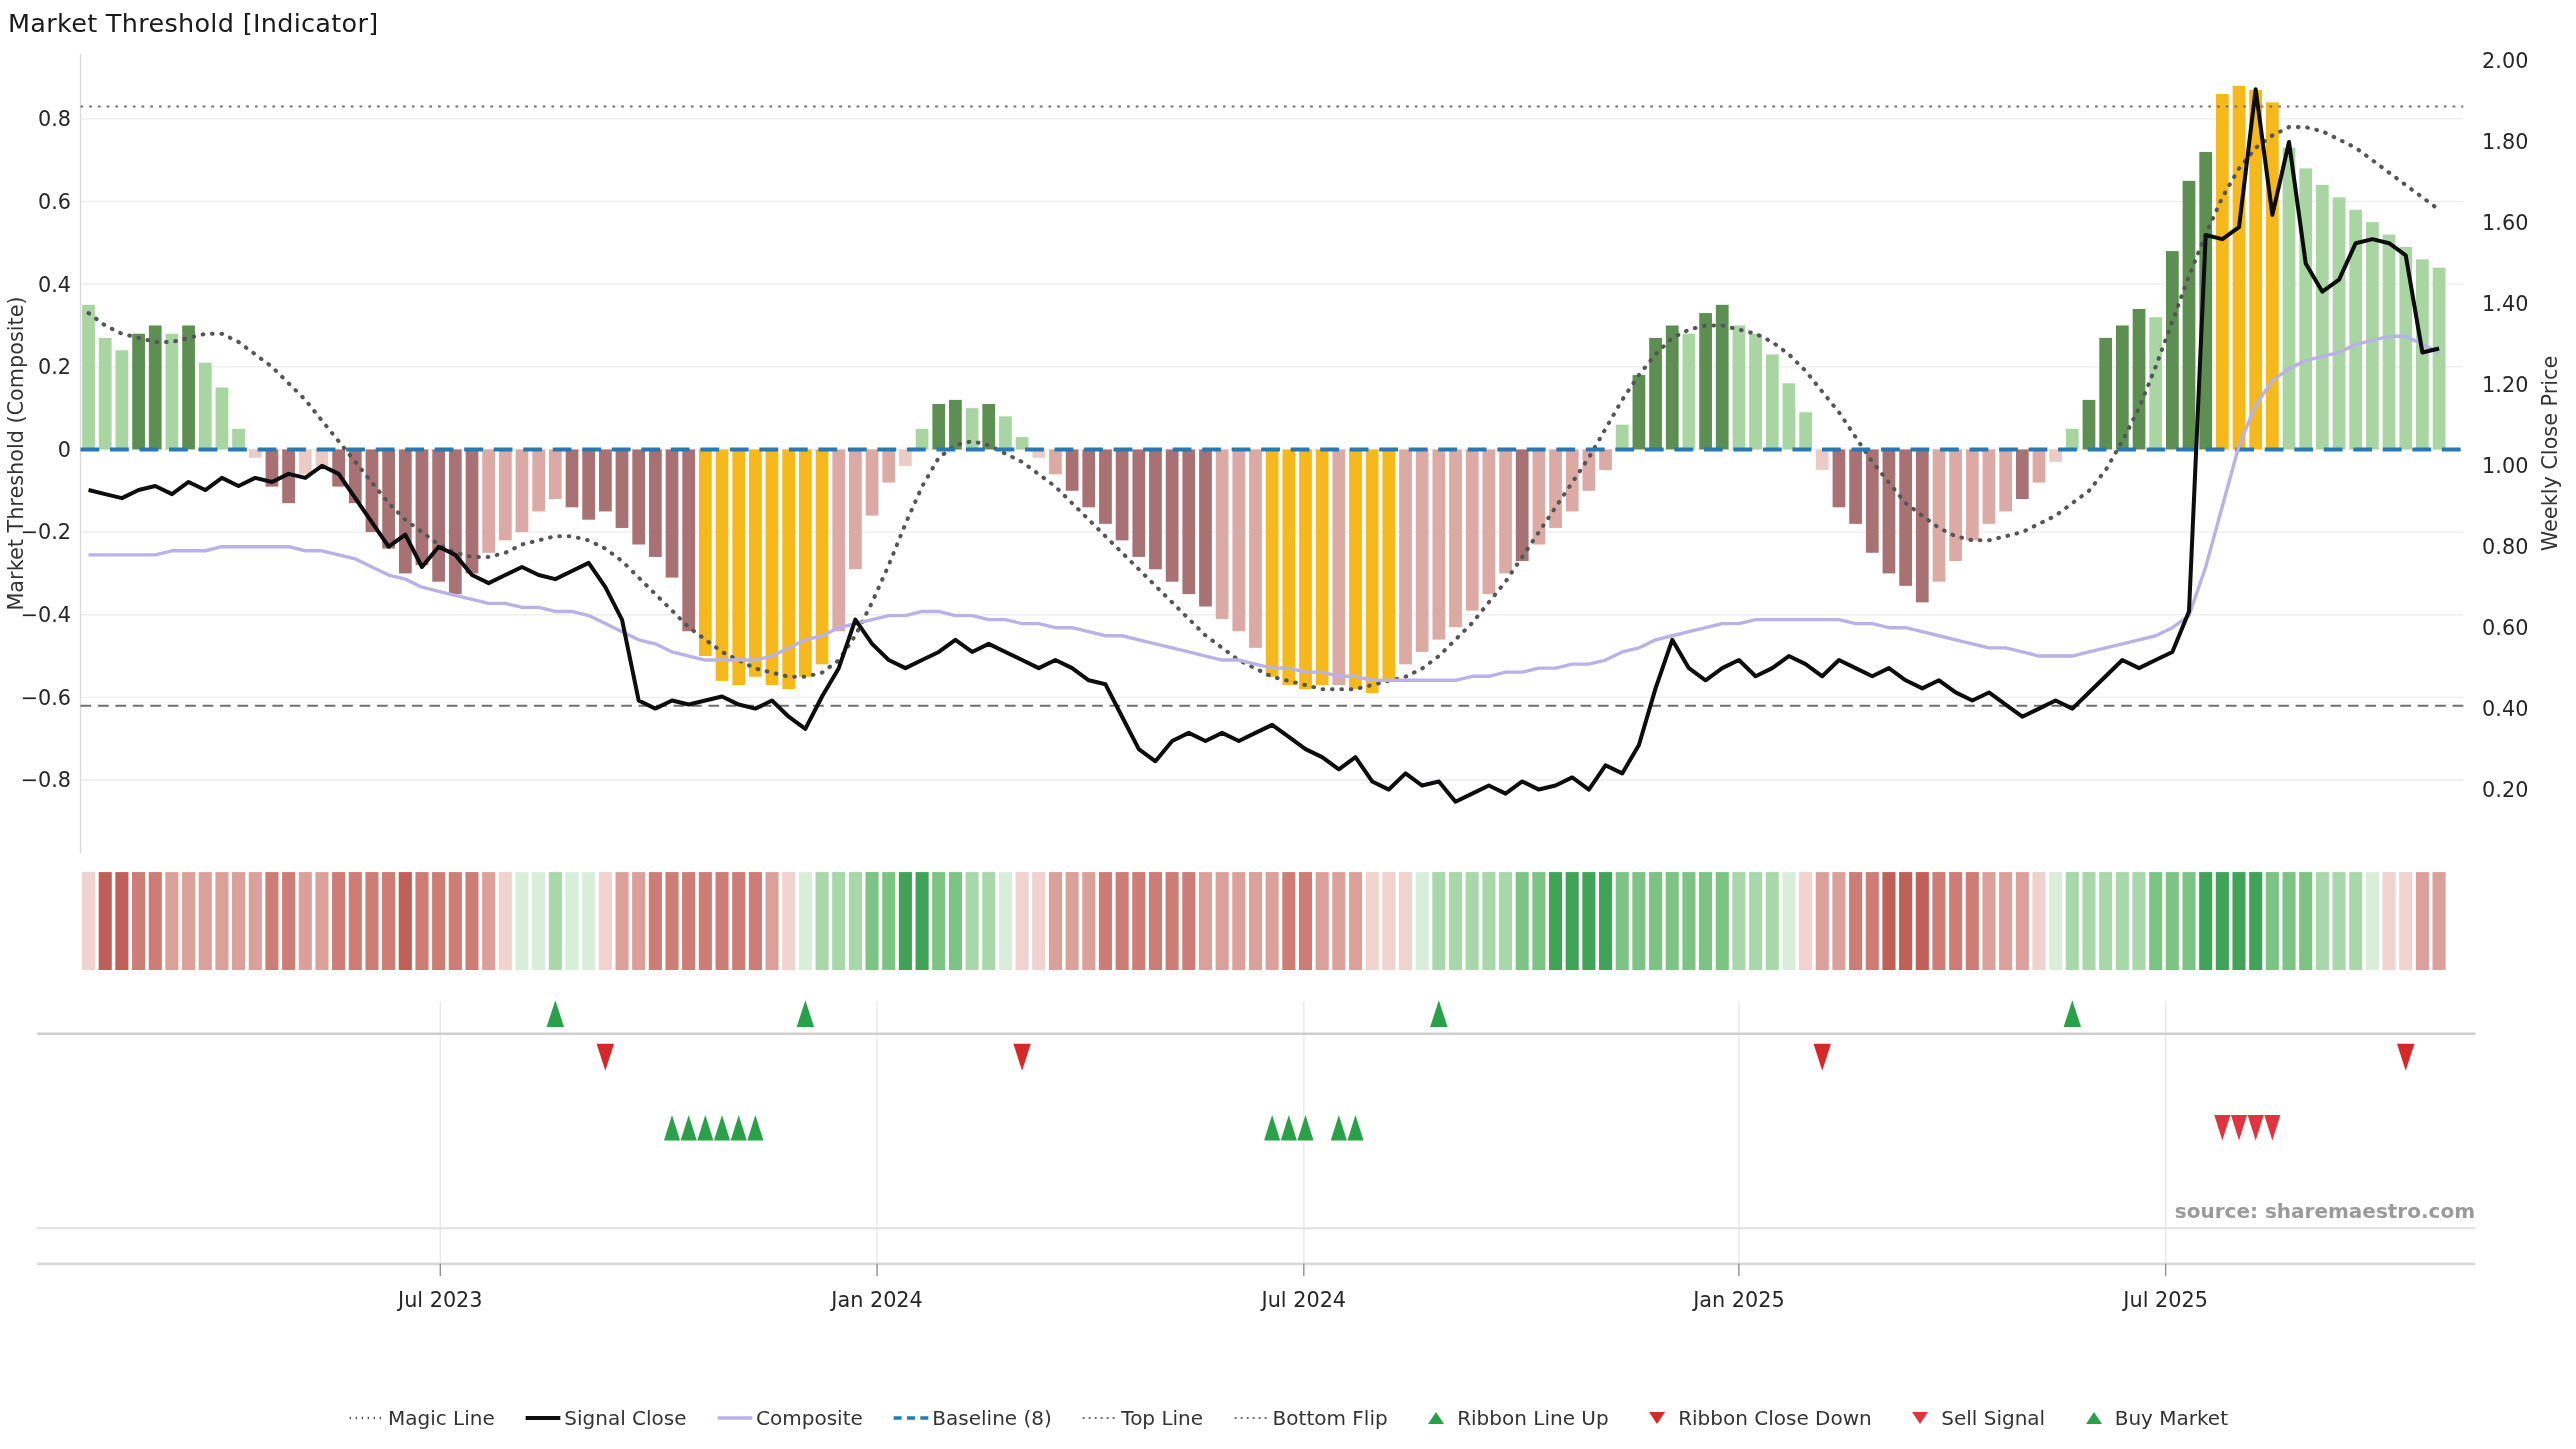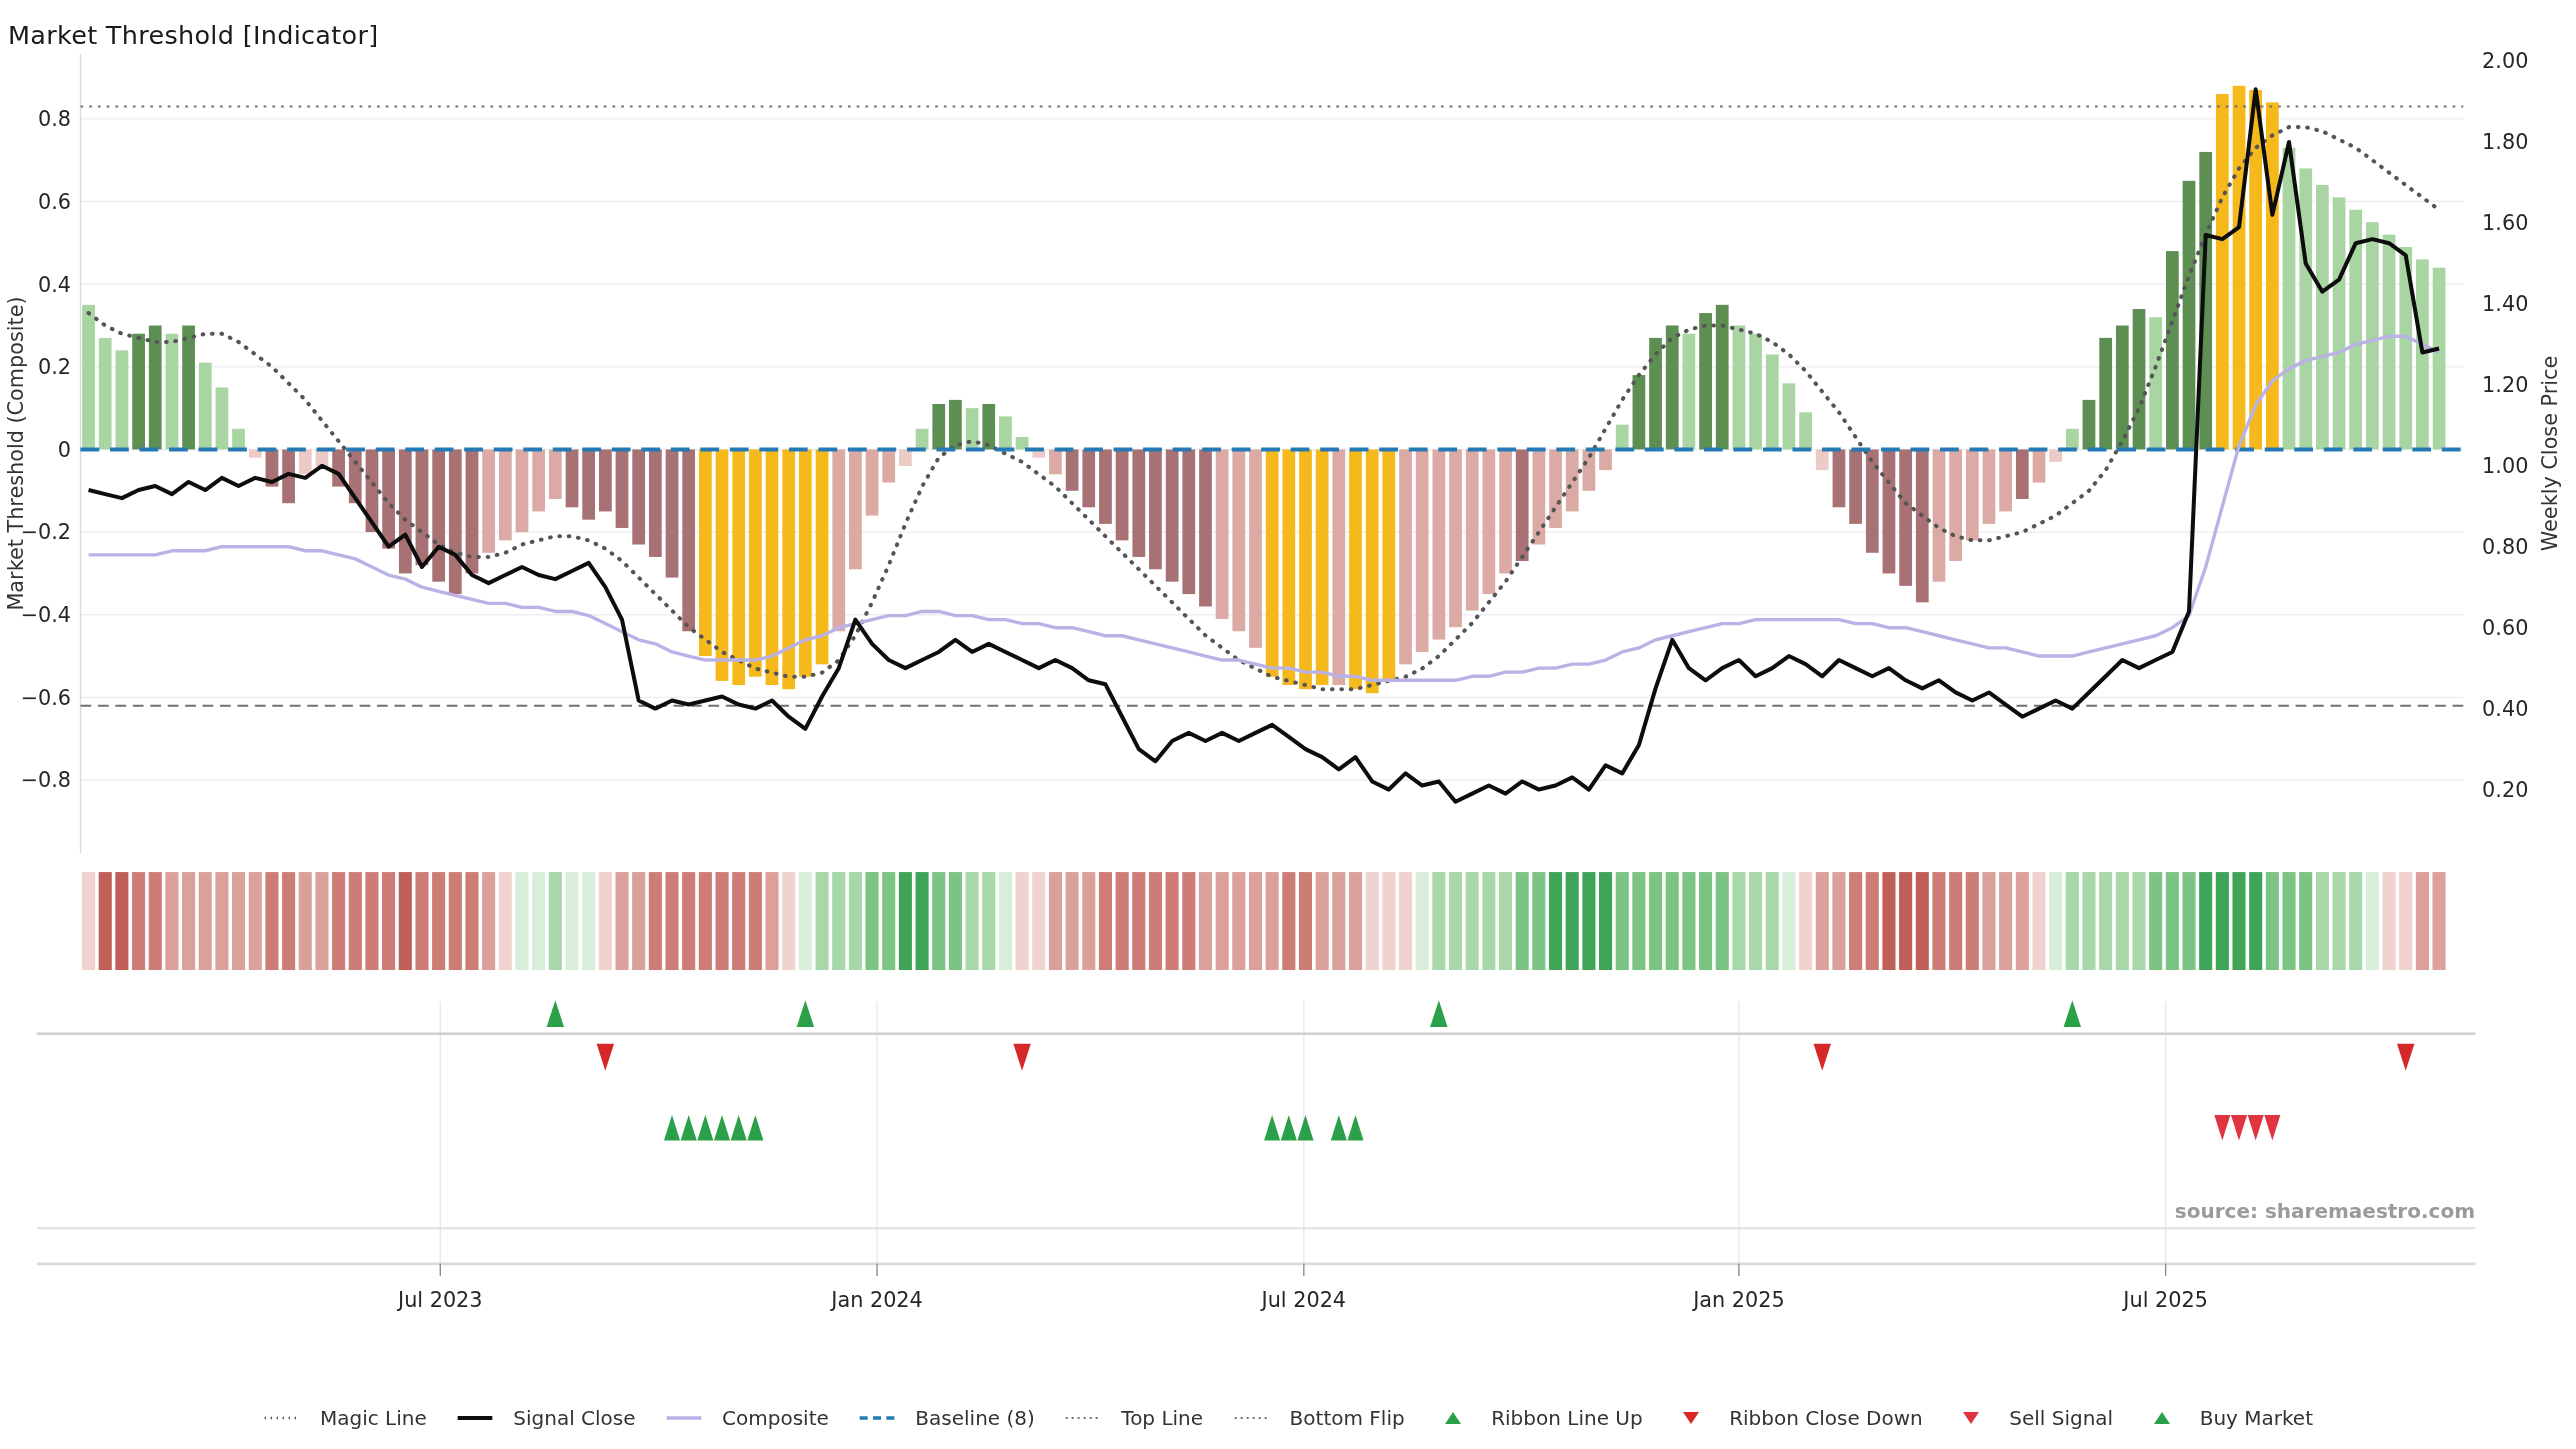--- a/index.html
+++ b/index.html
@@ -1,23 +1,23 @@
 <!DOCTYPE html>
 <html style="font-size:10.7px"><head>
 <meta charset="utf-8">
 <style>
   html,body{margin:0;padding:0;background:#fff;}
   .root{position:relative;width:2576px;height:1449px;background:#fff;overflow:hidden;
         font-family:"DejaVu Sans","Liberation Sans",sans-serif;}
-  .title{position:absolute;left:8px;top:20px;font-size:25.5px;color:#1a1a1a;letter-spacing:0.3px;text-align:center;}
+  .title{position:absolute;left:8px;top:8px;font-size:25.5px;color:#1a1a1a;letter-spacing:0.3px;text-align:center;}
   #chart-svg{position:absolute;left:0;top:0;}
   .source{position:absolute;right:101px;top:1199px;font-size:20px;color:#9a9a9a;font-weight:bold;}
   #legend{position:absolute;left:0;right:0;top:1406px;display:flex;justify-content:center;
           align-items:center;gap:29.5px;font-size:20px;color:#333;}
-  .legend-item{display:flex;align-items:center;gap:19px;white-space:nowrap;}
+  .legend-item{display:flex;align-items:center;gap:2px;white-space:nowrap;}
 </style>
 </head>
 <body>
 
 <div class="root">
   <div class="title">Market Threshold [Indicator]</div>
   <svg id="chart-svg" width="2576" height="1449" viewBox="0 0 3840 2160">
       <g>
         <line x1="120" x2="3672" y1="177.2" y2="177.2" stroke="#ededf2" stroke-width="2"></line>
         <line x1="120" x2="3672" y1="300.40000000000003" y2="300.40000000000003" stroke="#ededf2" stroke-width="2"></line>

